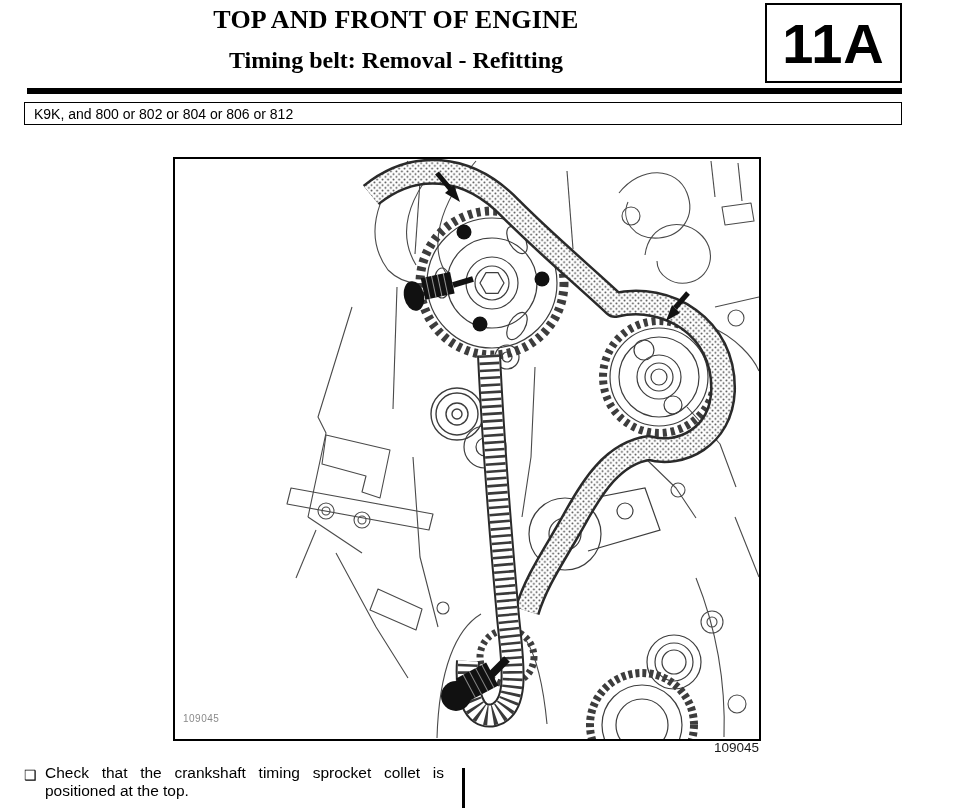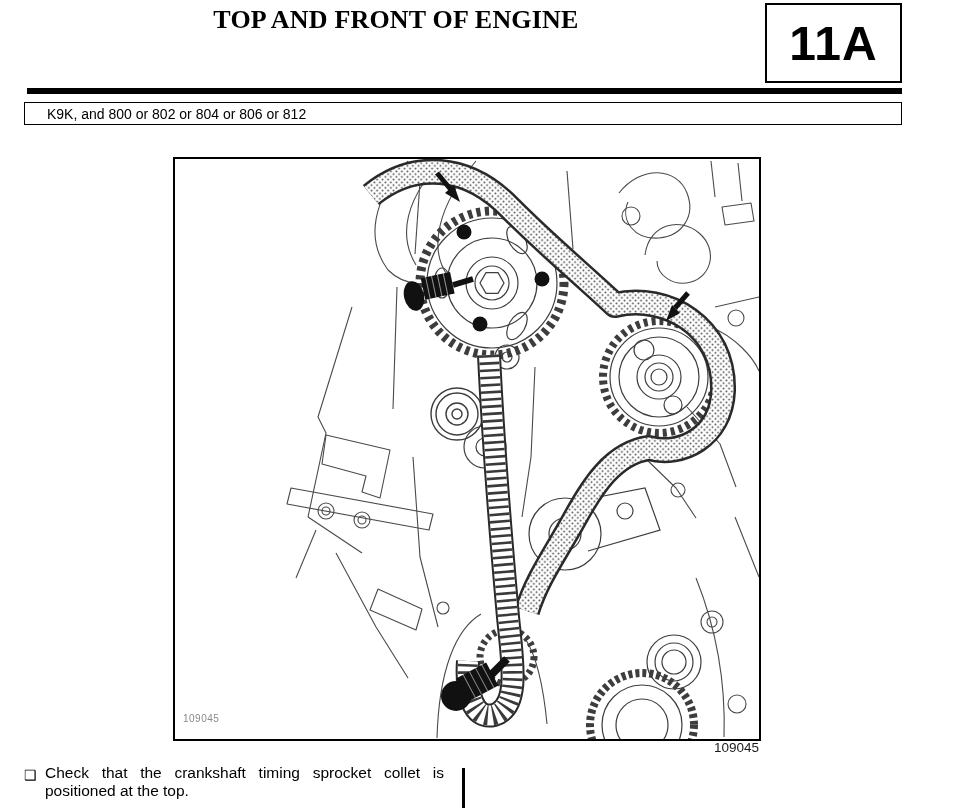--- a/index.html
+++ b/index.html
@@ -8,27 +8,27 @@
     font-family:"Liberation Sans", sans-serif;color:#000;overflow:hidden;
   }
   
   .title-block{position:absolute;left:27px;top:4px;width:738px;text-align:center;font-family:Liberation Serif, serif;}
   .title-block h1{margin:0;font-size:26px;line-height:32px;font-weight:700;letter-spacing:.2px;}
   .title-block h2{margin:10px 0 0 0;font-size:24px;line-height:28px;font-weight:700;}
   .section-box{
     position:absolute;left:765px;top:3px;width:137px;height:80px;
     border:2.5px solid #000;box-sizing:border-box;
     display:flex;align-items:center;justify-content:center;
-    font-size:48px;font-weight:700;letter-spacing:1px;
+    font-size:56px;font-weight:700;letter-spacing:1px;
   }
   .thick-rule{position:absolute;left:27px;top:88px;width:875px;height:6px;background:#000;}
   .spec-box{
     position:absolute;left:24px;top:102px;width:878px;height:23px;
     border:1.6px solid #000;box-sizing:border-box;
-    display:flex;align-items:center;padding-left:22px;font-size:14px;
+    display:flex;align-items:center;padding-left:9px;font-size:14px;
   }
   
   .figure-box{
     position:absolute;left:173px;top:157px;width:584px;height:580px;
     border:2px solid #000;box-sizing:content-box;background:#fff;
   }
   .figure-box svg{display:block;}
   .fig-watermark{
     position:absolute;left:8px;top:554px;font-size:10px;color:#8a8a8a;letter-spacing:.5px;
   }
@@ -46,20 +46,21 @@
   }
   .col-divider{position:absolute;left:462px;top:768px;width:2.5px;height:40px;background:#000;}
 </style>
 </head>
 <body>
 
 <div class="page">
 
   <div class="title-block">
     <h1>TOP AND FRONT OF ENGINE</h1>
+    <h2>Timing belt: Removal - Refitting</h2>
   </div>
 
   <div class="section-box">
     <span>11A</span>
   </div>
 
   <div class="thick-rule"></div>
 
   <div class="spec-box">
     <span>K9K, and 800 or 802 or 804 or 806 or 812</span>

